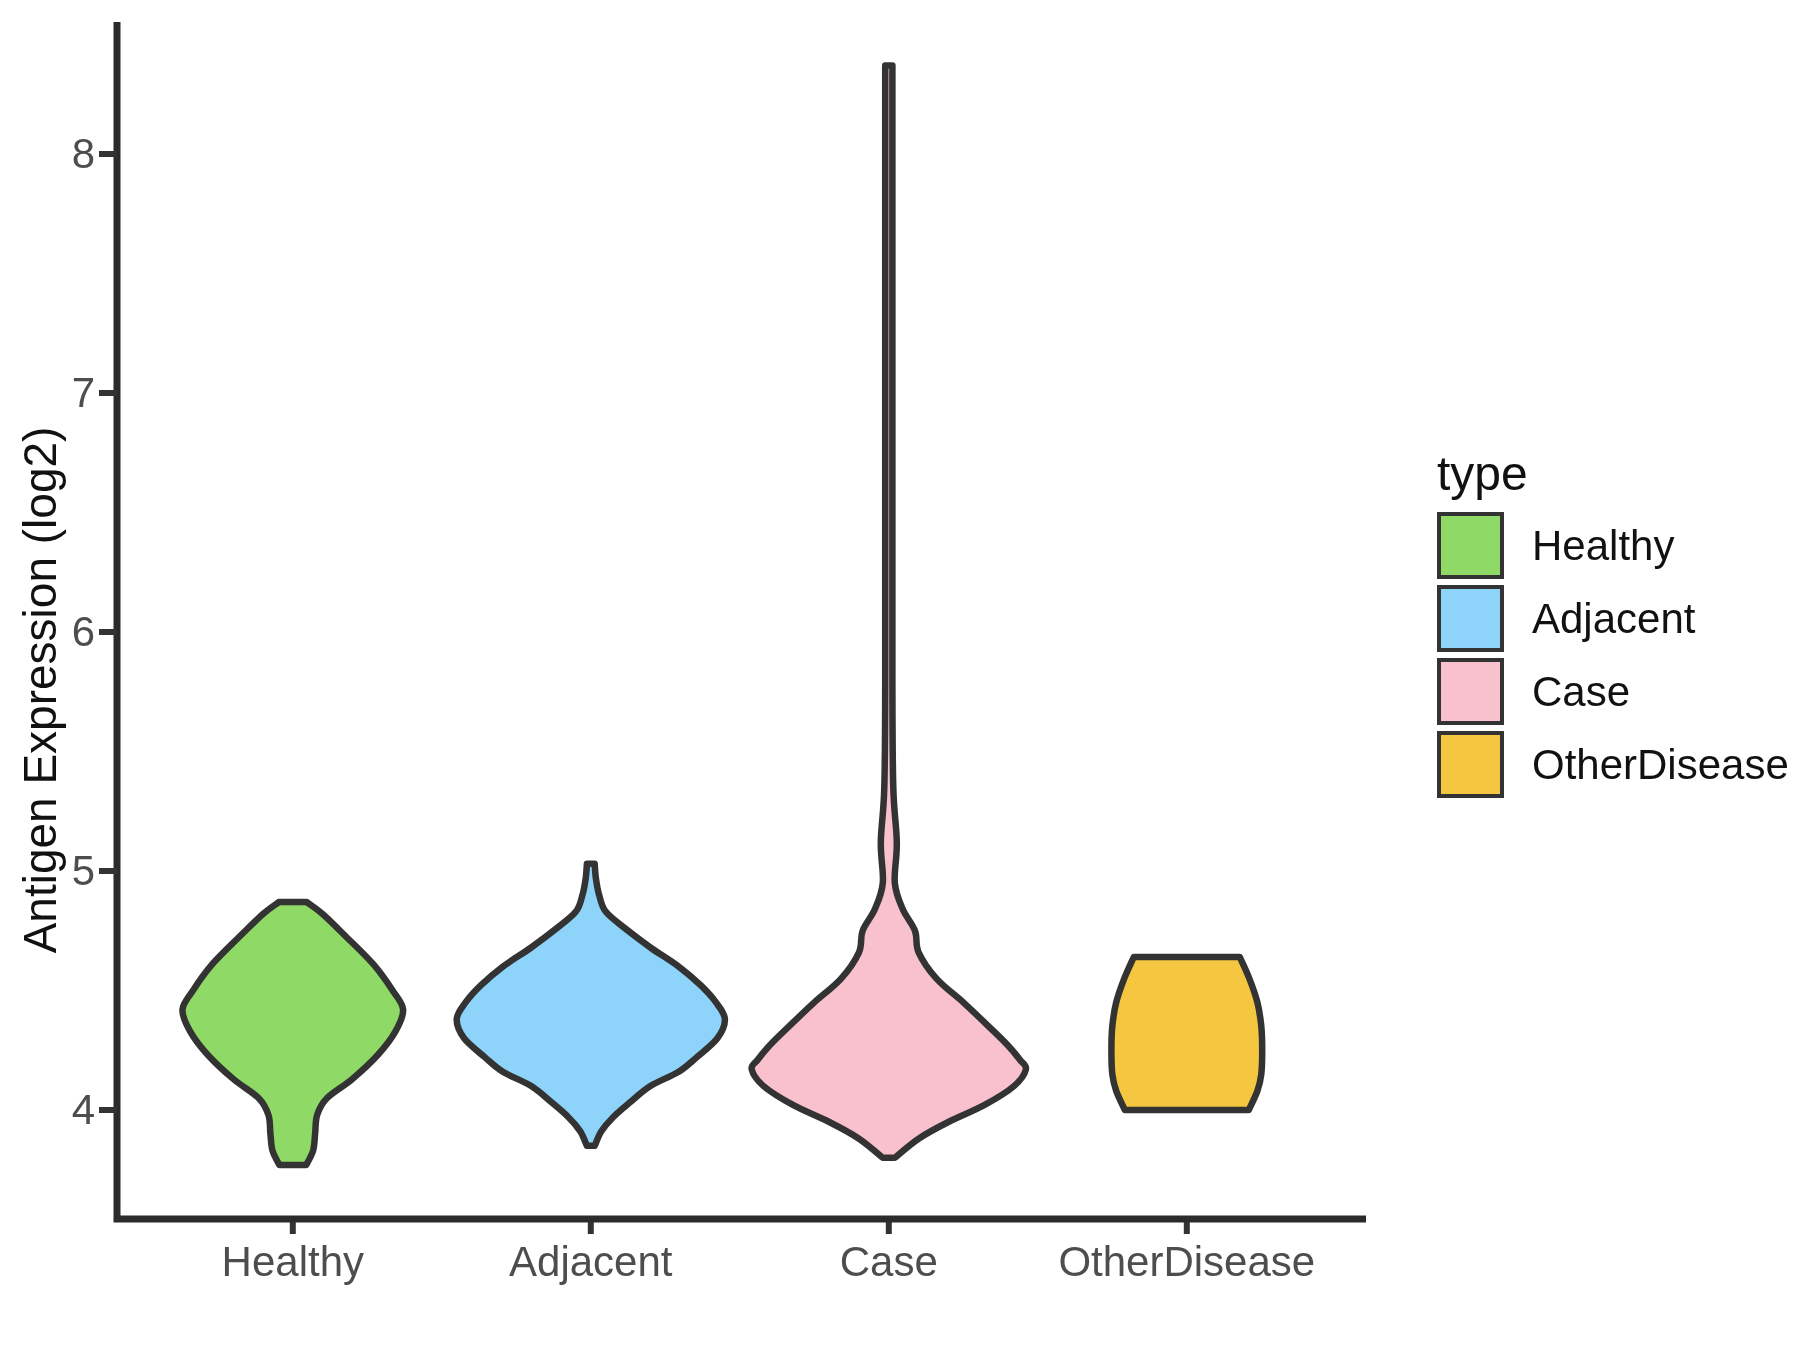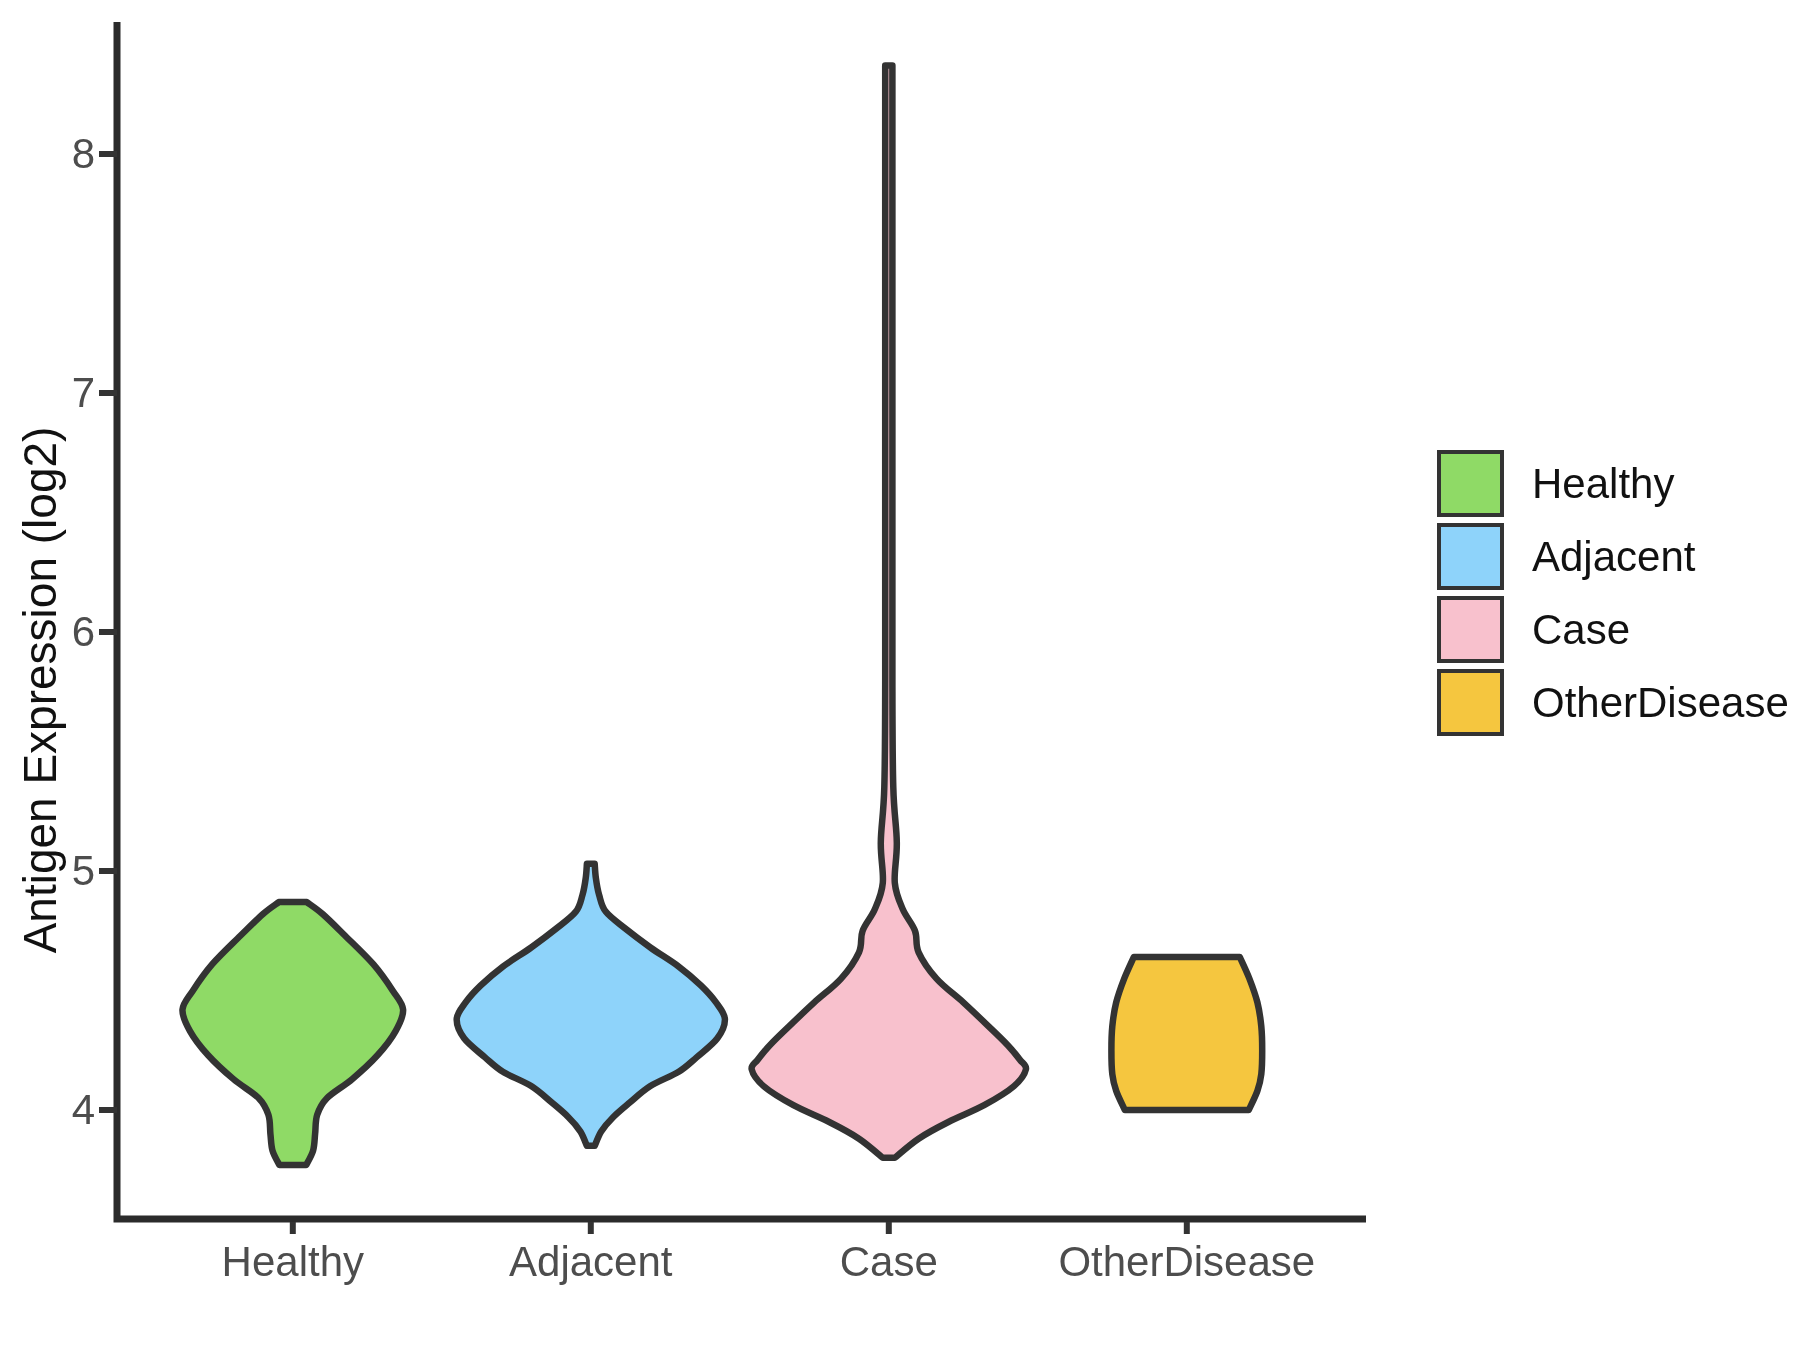--- a/index.html
+++ b/index.html
@@ -52,20 +52,21 @@
       <div class="tick-label ytick" style="left: 19px; top: 608px;">6</div>
       <div class="tick-label ytick" style="left: 19px; top: 369px;">7</div>
       <div class="tick-label ytick" style="left: 19px; top: 130px;">8</div>
       <div class="tick-label xtick" style="left: 122.8px; top: 1238px;">Healthy</div>
       <div class="tick-label xtick" style="left: 420.8px; top: 1238px;">Adjacent</div>
       <div class="tick-label xtick" style="left: 718.8px; top: 1238px;">Case</div>
       <div class="tick-label xtick" style="left: 1016.8px; top: 1238px;">OtherDisease</div>
     </div>
 
   <div class="legend">
+    <div class="legend-title">type</div>
     <div class="legend-item">
       <span class="legend-swatch" style="background: rgb(143, 218, 102);"></span>
       <span class="legend-label">Healthy</span>
     </div>
     <div class="legend-item">
       <span class="legend-swatch" style="background: rgb(142, 211, 250);"></span>
       <span class="legend-label">Adjacent</span>
     </div>
     <div class="legend-item">
       <span class="legend-swatch" style="background: rgb(248, 193, 205);"></span>

